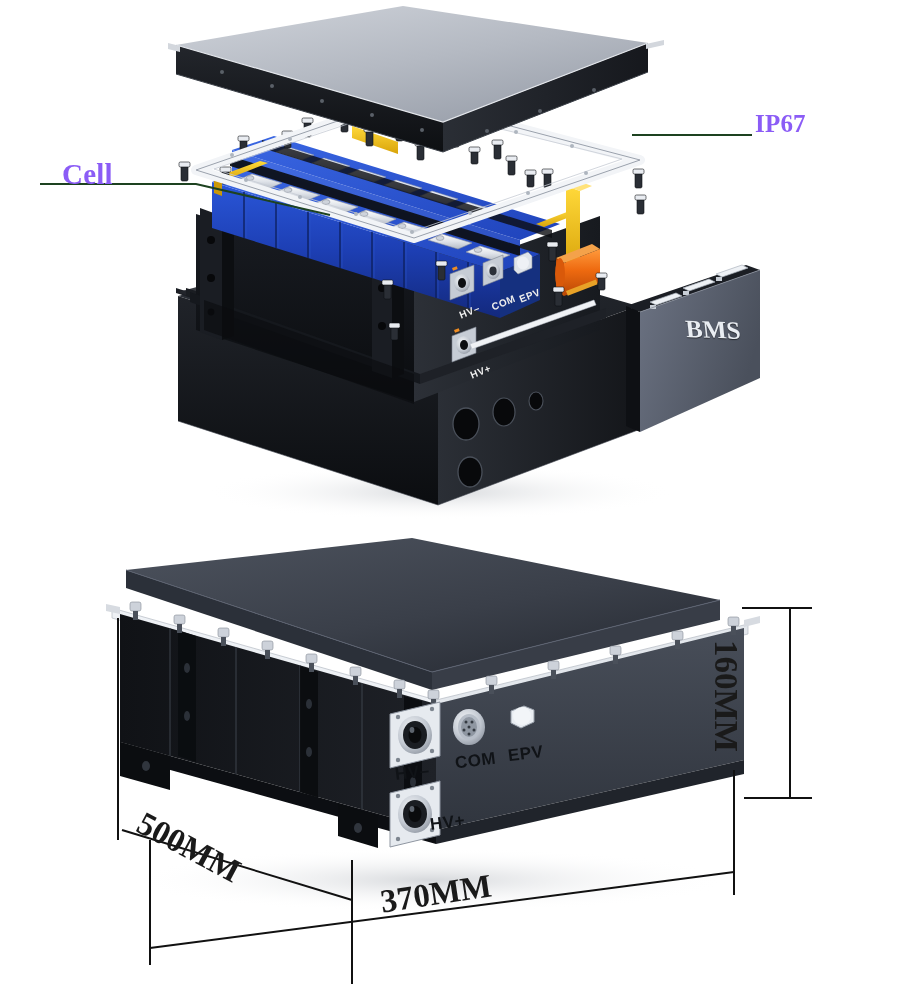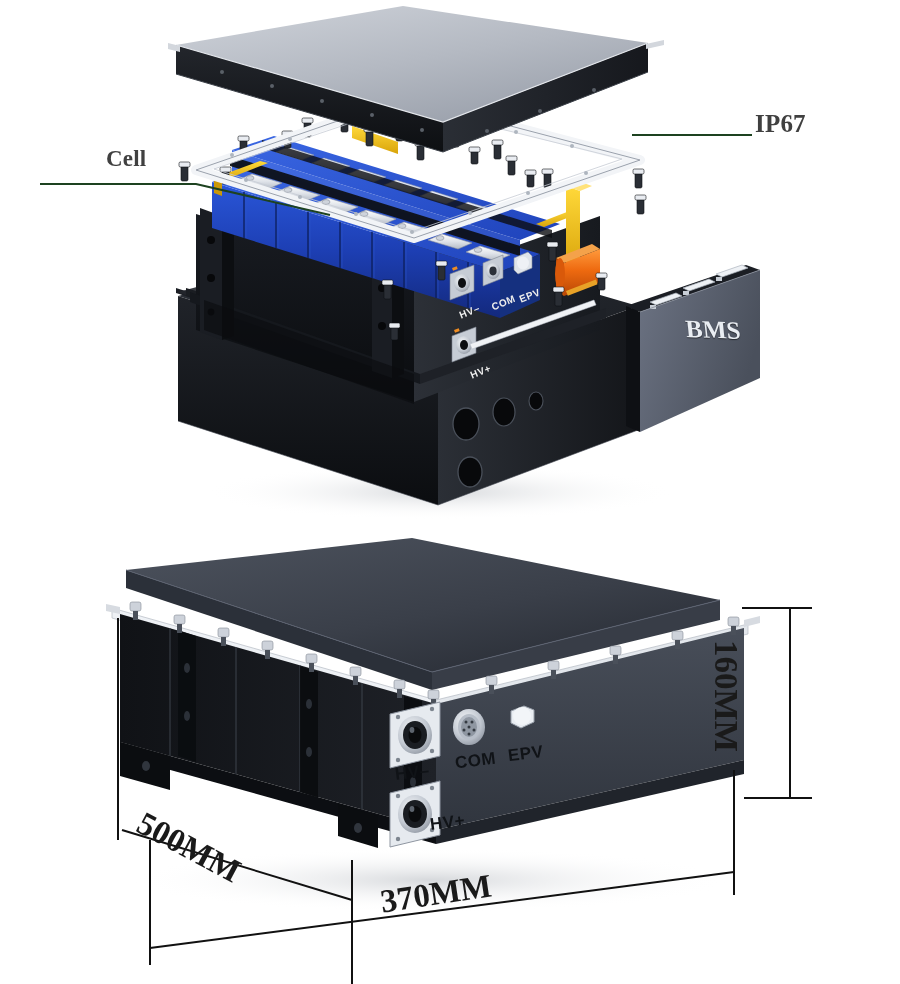--- a/index.html
+++ b/index.html
@@ -2,24 +2,24 @@
 <html><head>
 <meta charset="utf-8">
 <title>Battery Pack Product Diagram</title>
 <style>
   html,body{margin:0;padding:0;background:#ffffff;}
   body{width:900px;height:984px;position:relative;overflow:hidden;
        font-family:"Liberation Serif", serif;color:#111;}
   .stage{position:absolute;inset:0;width:900px;height:984px;}
   svg.scene{position:absolute;left:0;top:0;width:900px;height:984px;display:block;}
   .lbl{position:absolute;white-space:nowrap;font-family:"Liberation Serif", serif;
-       color:#404040;font-weight:700;letter-spacing:.2px;}
+       color:#8b5cf6;font-weight:700;letter-spacing:.2px;}
   #lbl-ip67{left:755px;top:110px;font-size:25px;}
   #lbl-waterproof{left:628px;top:142px;font-size:22px;}
-  #lbl-cell{left:62px;top:146px;font-size:23px;margin-left:44px;}
+  #lbl-cell{left:62px;top:158px;font-size:29px;}
   .dim{position:absolute;white-space:nowrap;font-family:"Liberation Serif", serif;
        font-weight:700;color:#1a1a1a;}
   #dim-160{left:744px;top:640px;font-size:33px;transform:rotate(90deg);transform-origin:left top;}
   #dim-500{left:148px;top:805px;font-size:33px;transform:rotate(28deg);transform-origin:left top;}
   #dim-370{left:378px;top:884px;font-size:33px;transform:rotate(-8.5deg);transform-origin:left top;}
   .bmswm{position:absolute;left:686px;top:316px;font-size:25px;font-weight:700;
          color:#e9edf2;font-family:"Liberation Serif", serif;
          transform:rotate(-6deg) skewY(8deg);text-shadow:0 1px 1px rgba(0,0,0,.55);}
   .pc{position:absolute;font-family:"Liberation Sans",sans-serif;font-weight:700;
       color:#ededed;letter-spacing:.5px;}

